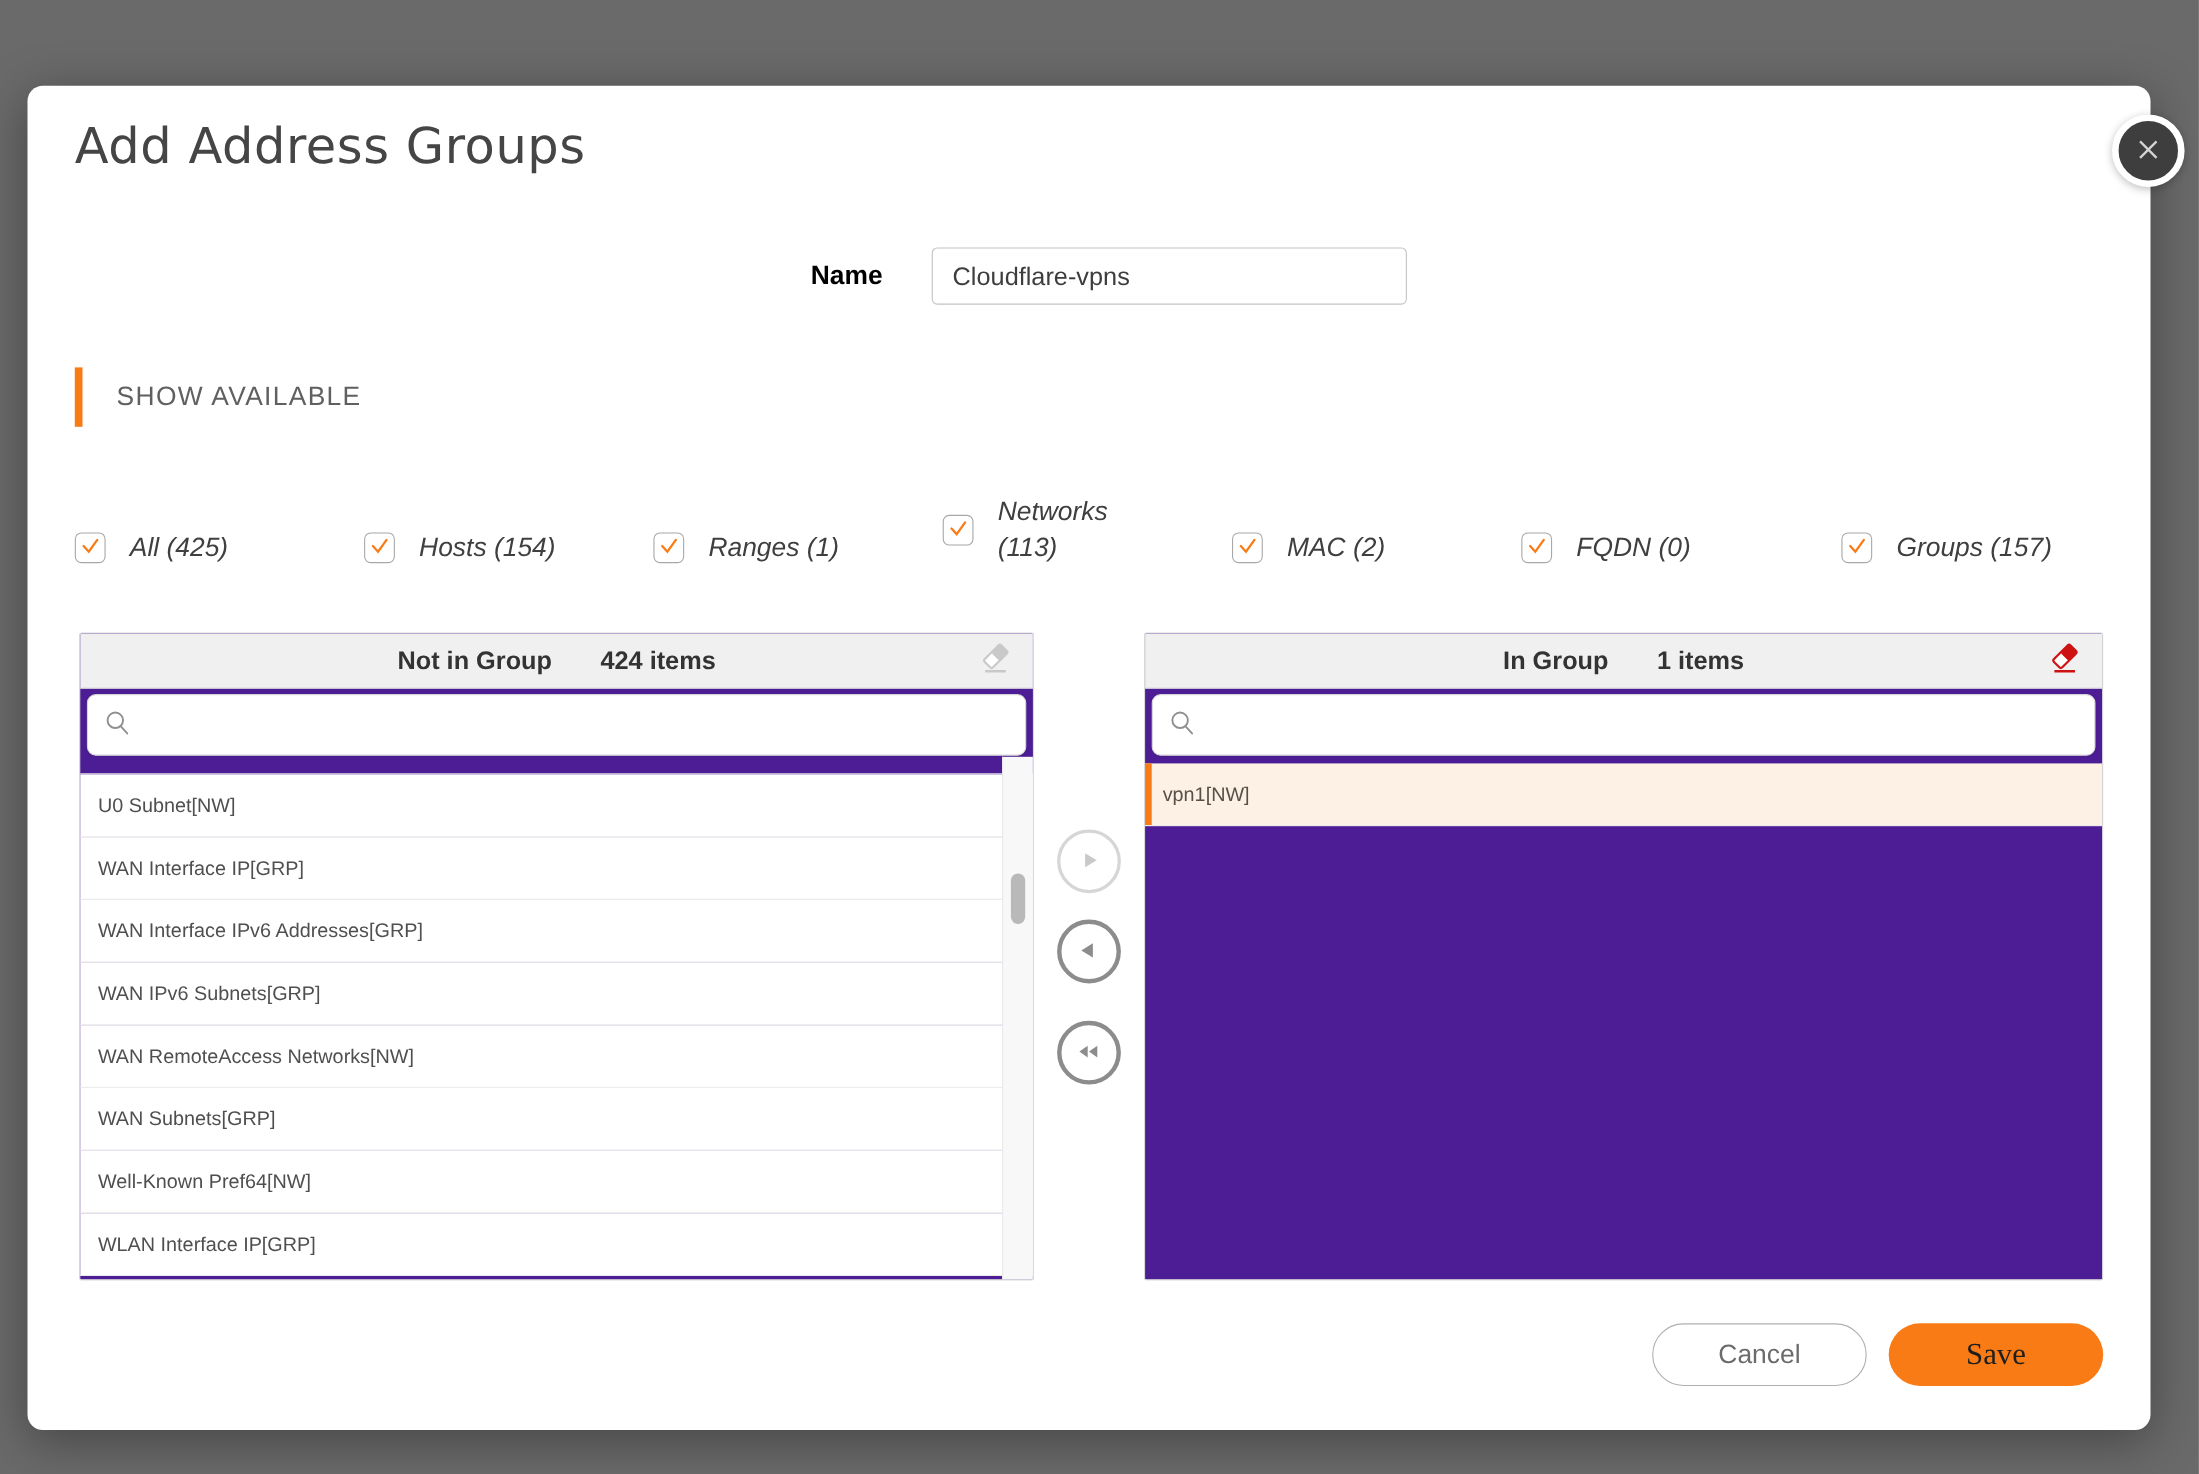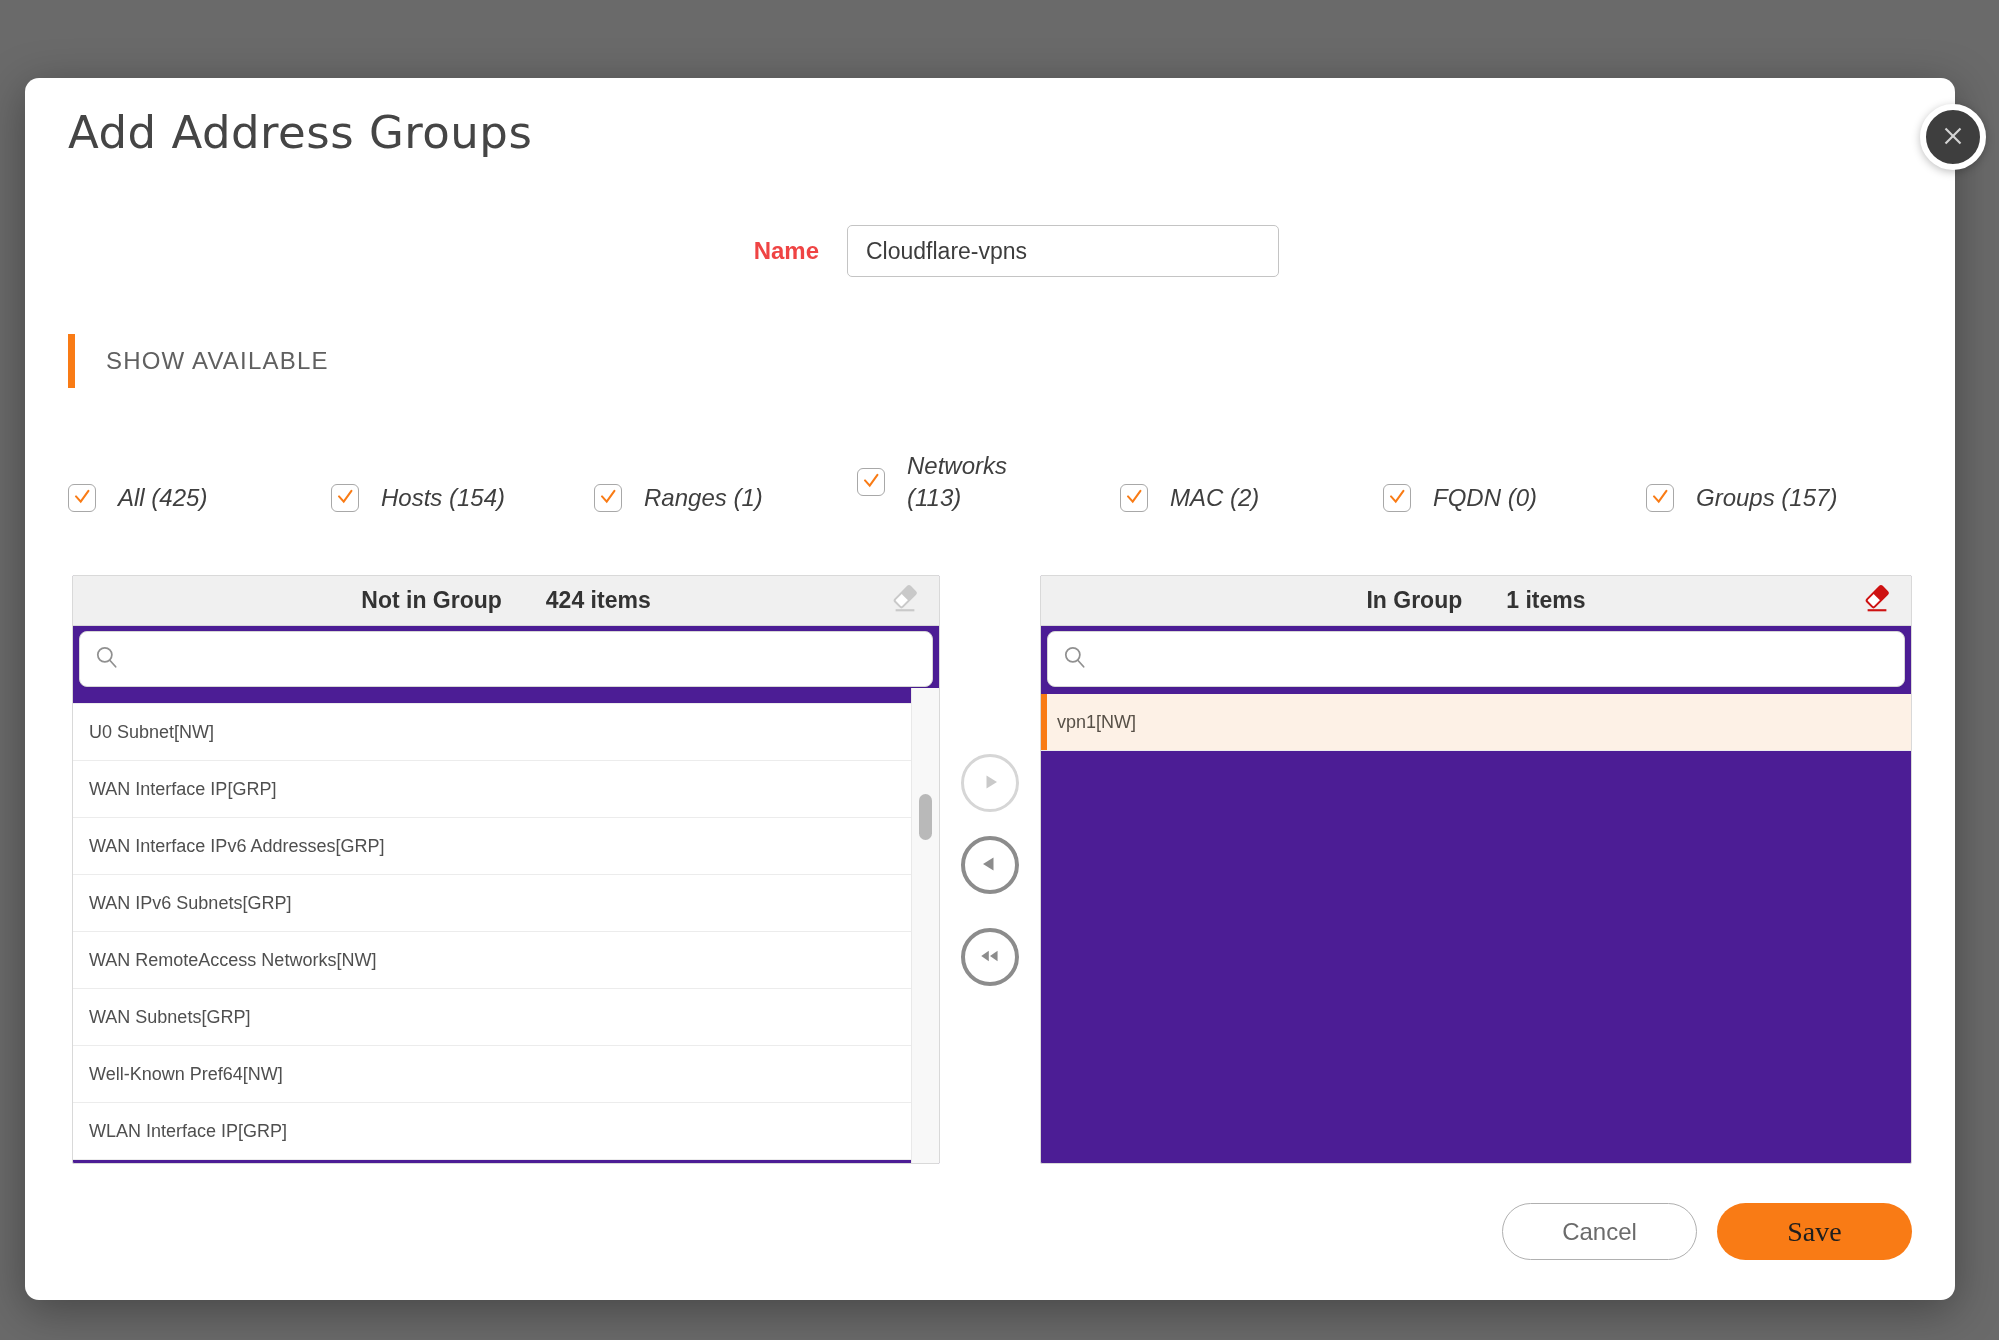--- a/index.html
+++ b/index.html
@@ -25,32 +25,32 @@
     font-family:"DejaVu Sans",sans-serif;
     font-size:45px;color:#454545;letter-spacing:.5px;
   }
   .close-btn{
     position:absolute;top:26px;right:-31px;width:66px;height:66px;
     border-radius:50%;background:#3e3e3e;border:6px solid #fff;
     display:flex;align-items:center;justify-content:center;cursor:pointer;
     box-shadow:0 2px 8px rgba(0,0,0,.25);padding:0;
   }
   .name-row{position:absolute;top:147px;left:712px;display:flex;align-items:center;}
-  .name-label{width:82px;text-align:right;font-weight:bold;font-size:24px;color:#ef4444;margin-right:28px;}
+  .name-label{width:82px;font-weight:bold;font-size:24px;color:#000000;margin-right:28px;}
   .name-input{
     width:432px;height:52px;border:1px solid #c4c4c4;border-radius:5px;
     font-size:23px;color:#3d3d3d;padding:0 18px;outline:none;
     font-family:"Liberation Sans",sans-serif;
   }
   .show-available{position:absolute;left:43px;top:256px;display:flex;align-items:center;}
   .accent-bar{width:7px;height:54px;background:var(--orange);margin-right:31px;}
   .show-available-label{font-size:24px;color:#606060;letter-spacing:1.2px;}
   .filters{position:absolute;left:43px;top:372px;right:30px;display:flex;align-items:flex-end;}
   .filter-item{width:263px;display:flex;align-items:center;font-style:italic;}
-  .filter-item:last-child{width:auto;}
+  .filter-item:last-child{width:auto;margin-left:28px;}
   .checkbox{
     width:28px;height:28px;border:1.5px solid #a8a8a8;border-radius:6px;
     margin-right:22px;flex:none;display:flex;align-items:center;justify-content:center;
     background:#fff;cursor:pointer;padding:0;
   }
   .filter-label{font-size:24px;color:#3f3f3f;line-height:1.32;}
   .filter-item.wrap .filter-label{max-width:125px;}
   .panel{
     position:absolute;top:497px;height:589px;background:#4c1d95;
     border:1px solid var(--panel-border);border-radius:2px;

